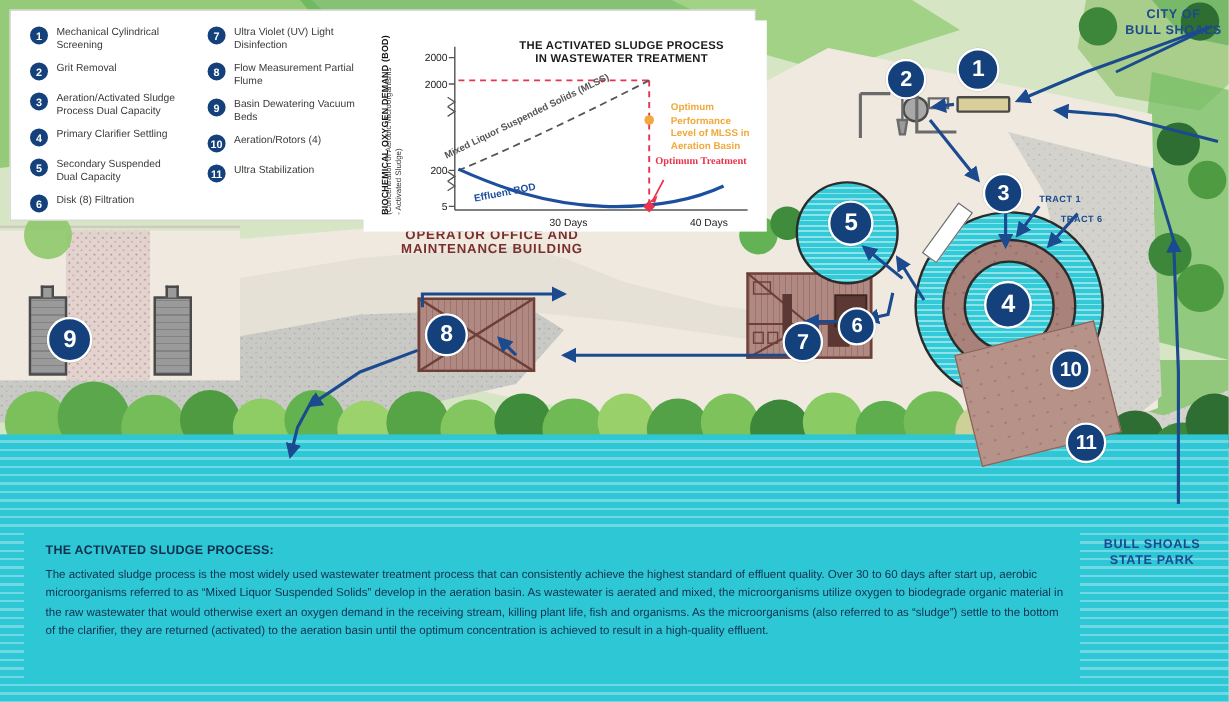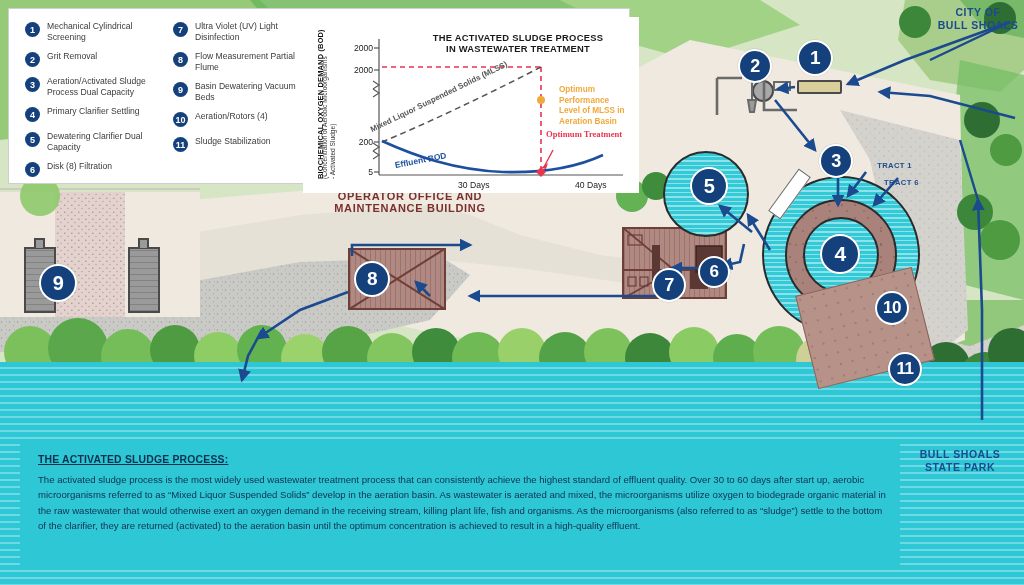--- a/index.html
+++ b/index.html
@@ -180,21 +180,21 @@
   }
 
   
   #narrative {
     left: 20px; top: 440px; width: 880px; height: 130px;
     background: #2ec7d6;
     padding: 14px 10px 0 18px;
   }
   #narrative h2 {
     font-size: 10.4px; font-weight: bold; color: #0f2f4d;
-    letter-spacing: .2px; margin-bottom: 7px; text-decoration: underline;
+    letter-spacing: .2px; margin-bottom: 7px;
   }
   #narrative p {
     font-size: 9.6px; line-height: 15.4px; color: #10324f;
   }
 
   
   #flow-svg { left: 0; top: 0; width: 1024px; height: 585px; pointer-events: none; }
 </style>
 </head>
 <body>
@@ -395,21 +395,21 @@
     </g>
   </svg>
 
   <div class="abs map-label" style="left:932px;top:6px;width:92px;">CITY OF
 BULL SHOALS</div>
 
   <div class="abs map-label maroon" style="left:300px;top:190px;width:220px;">OPERATOR OFFICE AND
 MAINTENANCE BUILDING</div>
 
 
-  <div class="abs map-label tract" style="left:866px;top:160px;width:46px;text-align:right;">TRACT 1</div>
+  <div class="abs map-label tract" style="left:866px;top:160px;width:46px;text-align:left;">TRACT 1</div>
   <div class="abs map-label tract" style="left:884px;top:177px;width:46px;text-align:left;">TRACT 6</div>
 
   <div class="abs map-label" style="left:908px;top:448px;width:104px;">BULL SHOALS
 STATE PARK</div>
 
   <div class="abs marker" style="left:797px;top:40px;width:36px;height:36px;font-size:19px;">1</div>
   <div class="abs marker" style="left:738px;top:49px;width:34px;height:34px;font-size:18px;">2</div>
   <div class="abs marker" style="left:819px;top:144px;width:34px;height:34px;font-size:18px;">3</div>
   <div class="abs marker" style="left:820px;top:234px;width:40px;height:40px;font-size:21px;">4</div>
   <div class="abs marker" style="left:690px;top:167px;width:38px;height:38px;font-size:20px;">5</div>
@@ -435,21 +435,21 @@
         <div class="legend-item">
           <div class="legend-badge">3</div>
           <div class="legend-text">Aeration/Activated Sludge Process Dual Capacity</div>
         </div>
         <div class="legend-item">
           <div class="legend-badge">4</div>
           <div class="legend-text">Primary Clarifier Settling</div>
         </div>
         <div class="legend-item">
           <div class="legend-badge">5</div>
-          <div class="legend-text">Dewatering Clarifier Dual Capacity</div>
+          <div class="legend-text">Secondary Suspended Dual Capacity</div>
         </div>
         <div class="legend-item">
           <div class="legend-badge">6</div>
           <div class="legend-text">Disk (8) Filtration</div>
         </div>
       </div>
 
       <div class="legend-col">
         <div class="legend-item">
           <div class="legend-badge">7</div>
@@ -462,21 +462,21 @@
         <div class="legend-item">
           <div class="legend-badge">9</div>
           <div class="legend-text">Basin Dewatering Vacuum Beds</div>
         </div>
         <div class="legend-item">
           <div class="legend-badge">10</div>
           <div class="legend-text">Aeration/Rotors (4)</div>
         </div>
         <div class="legend-item">
           <div class="legend-badge">11</div>
-          <div class="legend-text">Sludge Stabilization</div>
+          <div class="legend-text">Ultra Stabilization</div>
         </div>
       </div>
     </div>
 
     <div id="chart-block">
 
       <div id="chart-title">THE ACTIVATED SLUDGE PROCESS
 IN WASTEWATER TREATMENT</div>
 
       <div id="y-axis-title">

